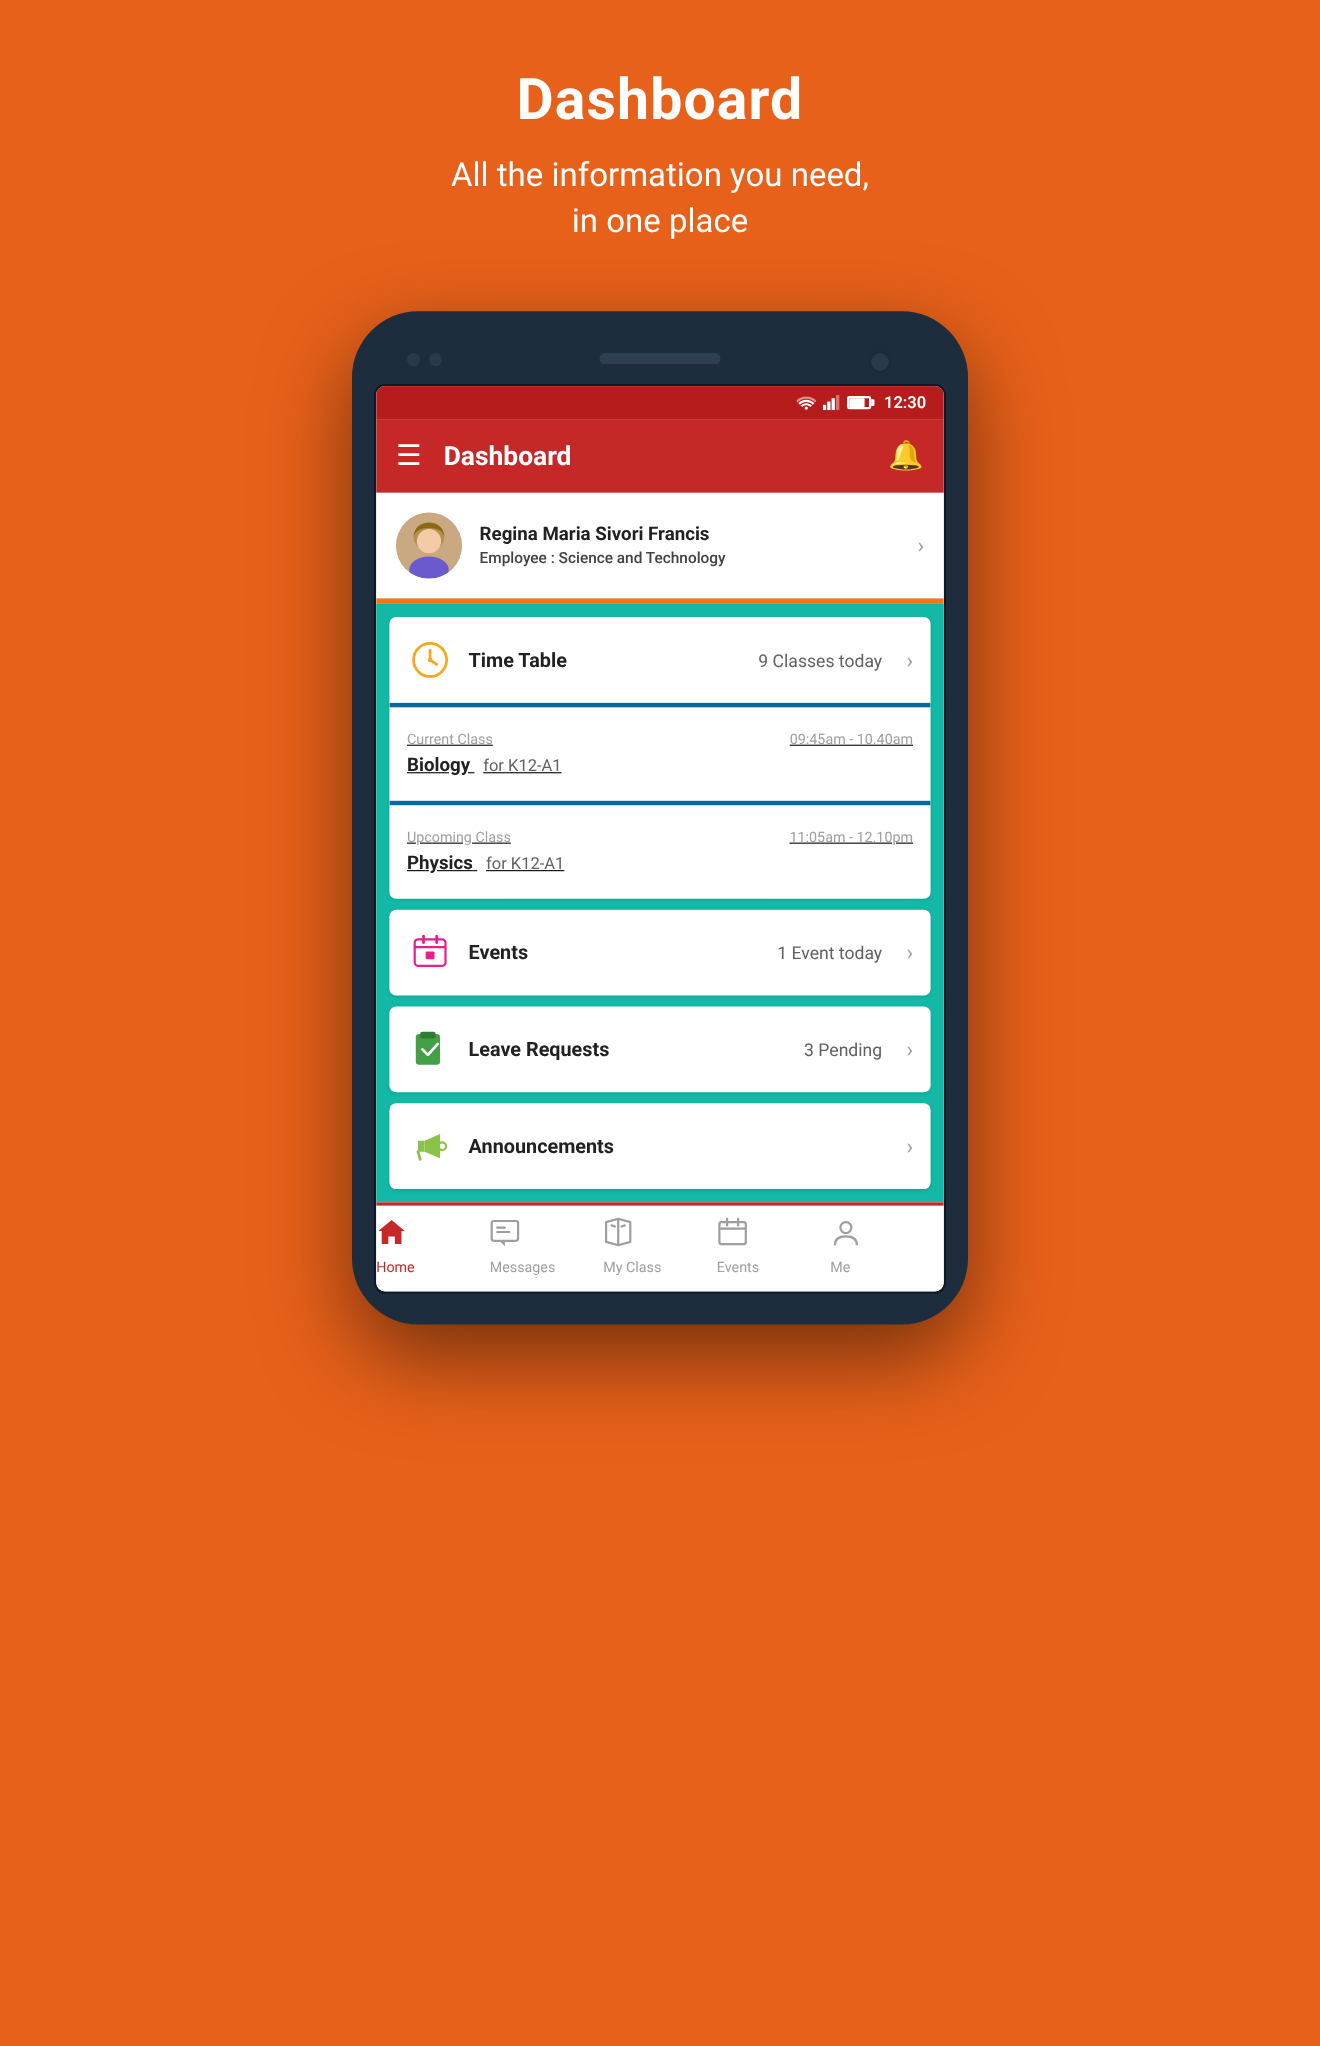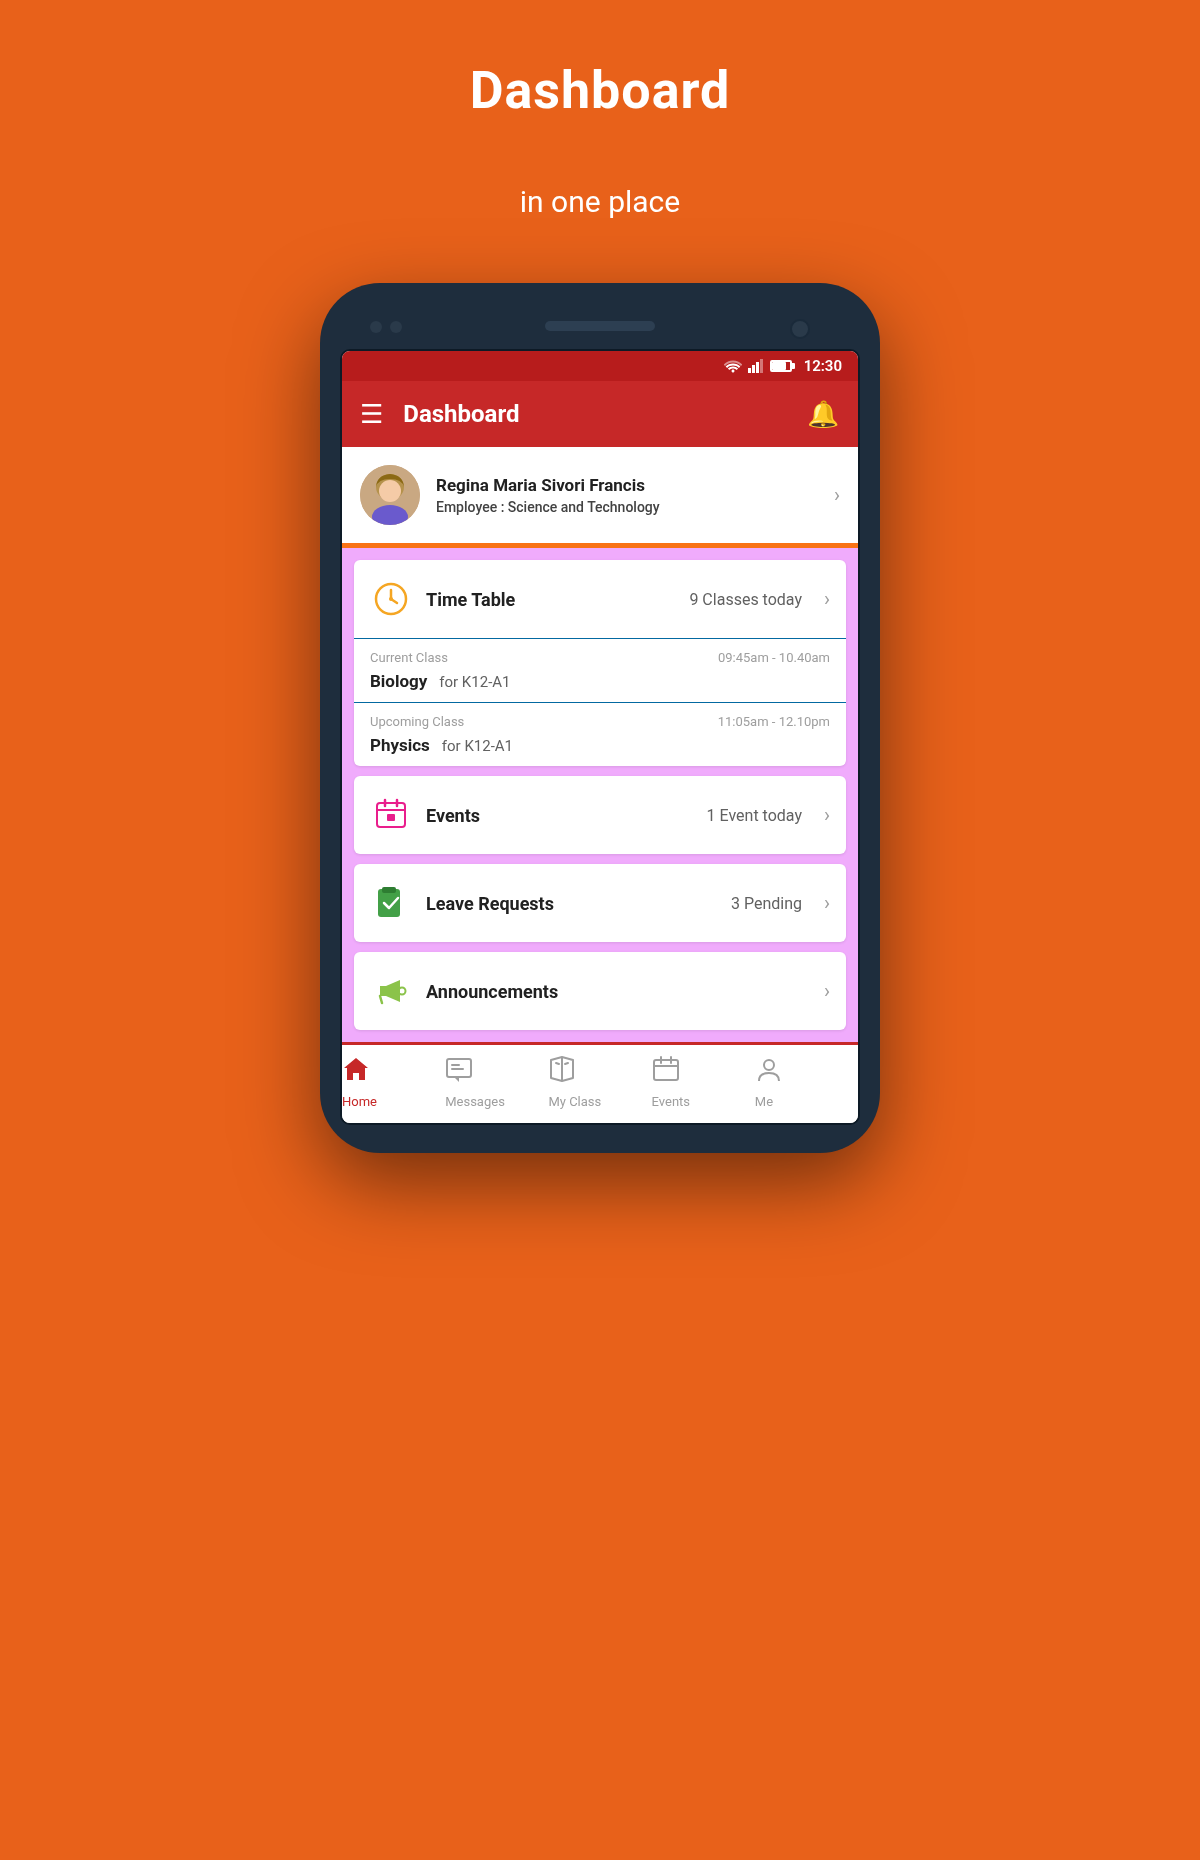--- a/index.html
+++ b/index.html
@@ -212,21 +212,21 @@
       font-weight: 500;
     }
 
     .chevron-right {
       color: #9e9e9e;
       font-size: 20px;
     }
 
     
     .content-area {
-      background: #f0abfc;
+      background: #14b8a6;
       padding: 12px;
       display: flex;
       flex-direction: column;
       gap: 10px;
     }
 
     
     .section-card {
       background: white;
       border-radius: 6px;
@@ -259,22 +259,23 @@
     }
 
     .section-count {
       font-size: 16px;
       color: #616161;
       margin-right: 8px;
     }
 
     
     .class-detail {
-      padding: 11px 16px;
-      border-top: 1px solid #0369a1;
+      padding: 22px 16px;
+      border-top: 4px solid #0369a1;
+      text-decoration: underline;
     }
 
     .class-meta {
       display: flex;
       justify-content: space-between;
       margin-bottom: 6px;
     }
 
     .class-label {
       font-size: 13px;
@@ -339,21 +340,21 @@
     .avatar-svg {
       width: 60px;
       height: 60px;
     }
   </style>
 </head>
 <body>
 
 <h1 class="page-title">Dashboard</h1>
 <p class="page-subtitle">
-  <br>
+  <span>All the information you need,</span><br>
   <span>in one place</span>
 </p>
 
 <div class="phone-shell">
 
   <div class="phone-top-bar">
     <div class="phone-dots">
       <div class="phone-dot"></div>
       <div class="phone-dot"></div>
     </div>

